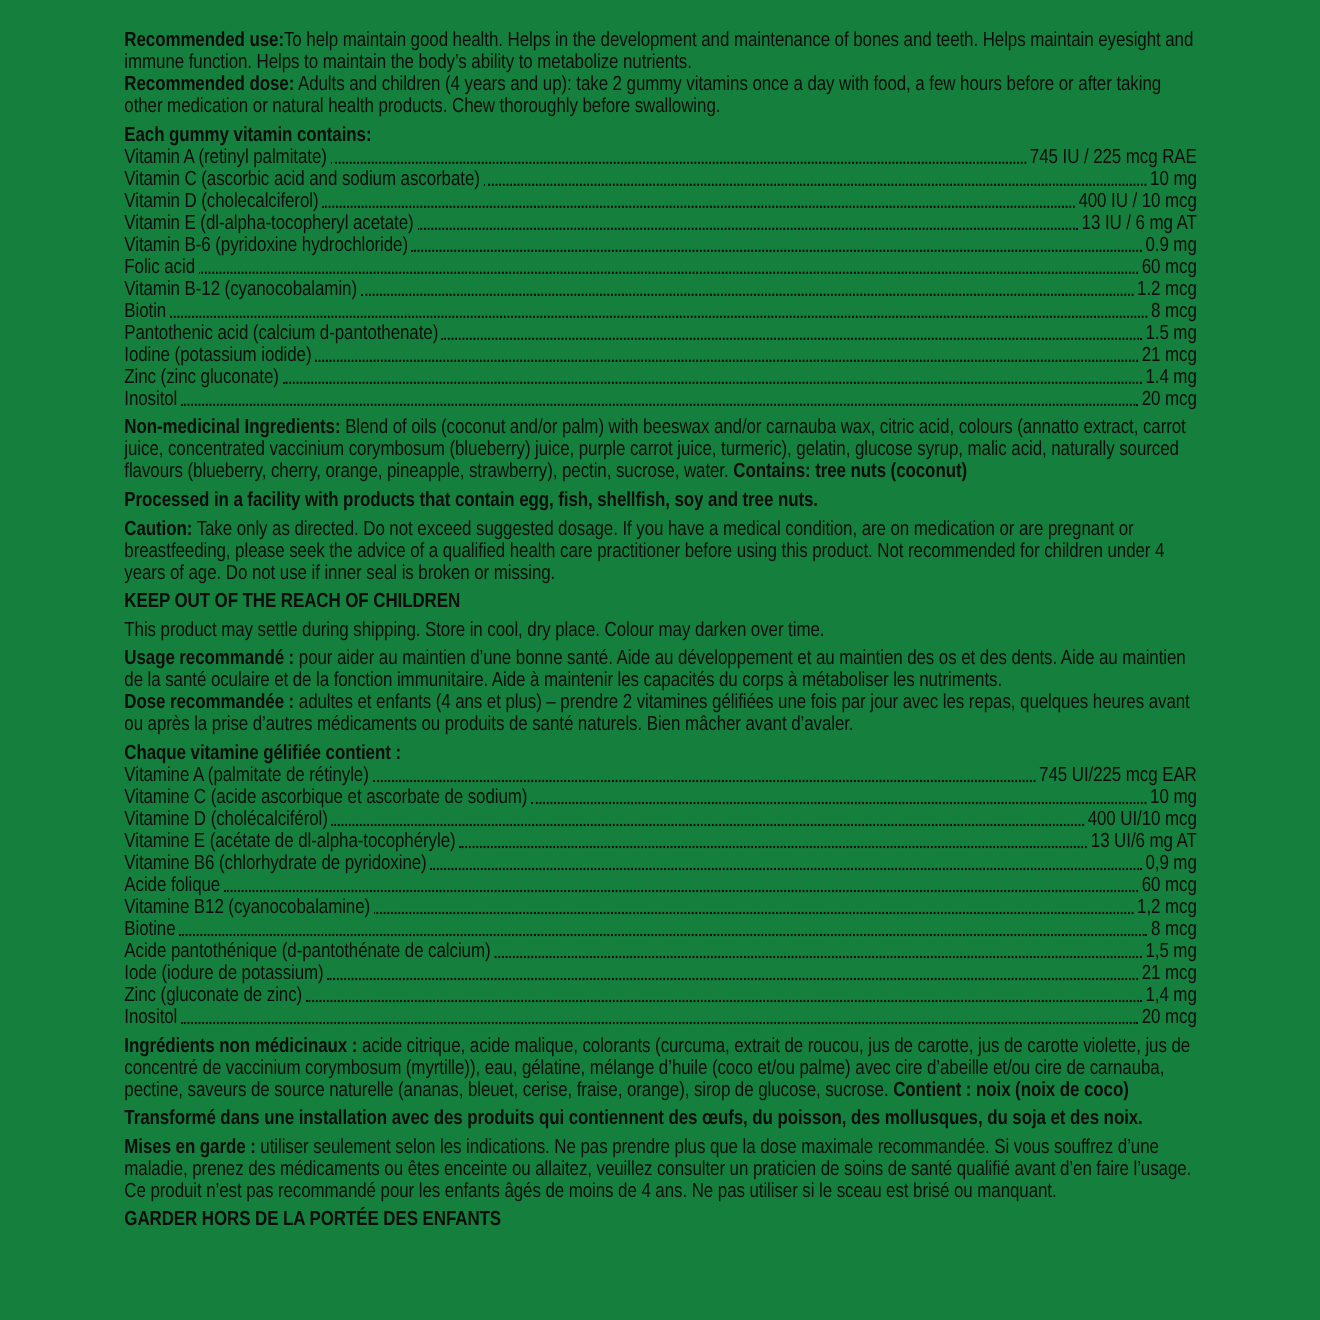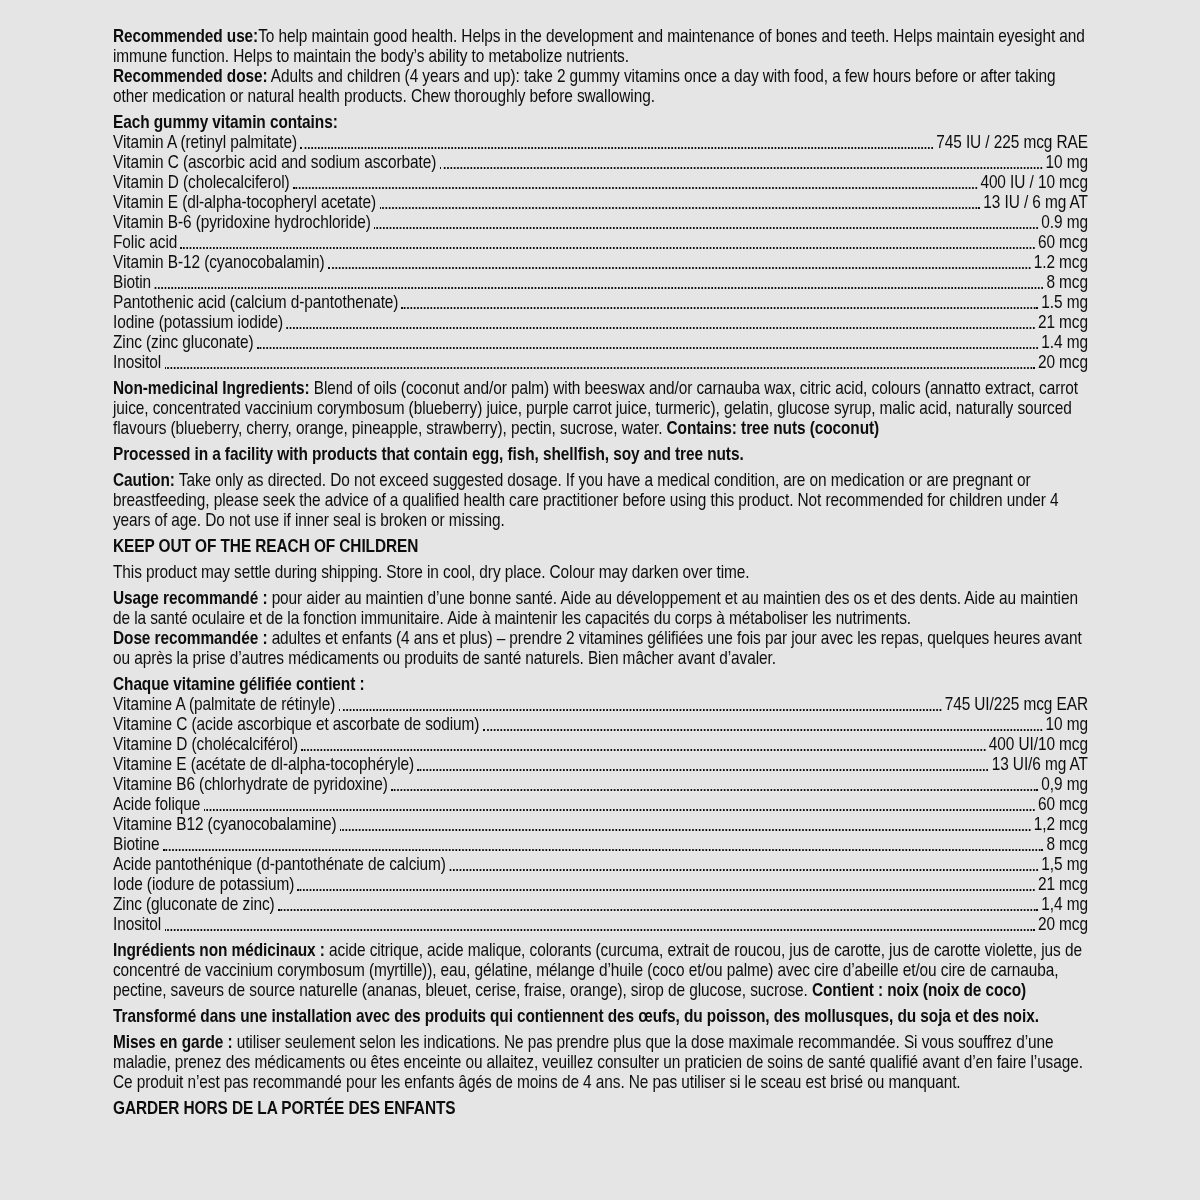--- a/index.html
+++ b/index.html
@@ -4,21 +4,21 @@
 <style>
   html, body { margin: 0; padding: 0; }
   body {
     width: 1200px; height: 1200px;
     background: #ffffff;
     font-family: "Liberation Sans", sans-serif;
   }
   .page {
     position: relative;
     width: 1200px; height: 1200px;
-    background: #e5e5e5;
+    background: #15803d;
     overflow: hidden;
   }
   
   .content {
     position: absolute;
     left: 113px; top: 26px;
     width: 1170px;
     transform: scaleX(0.8333);
     transform-origin: 0 0;
     color: #0d0d0d;

